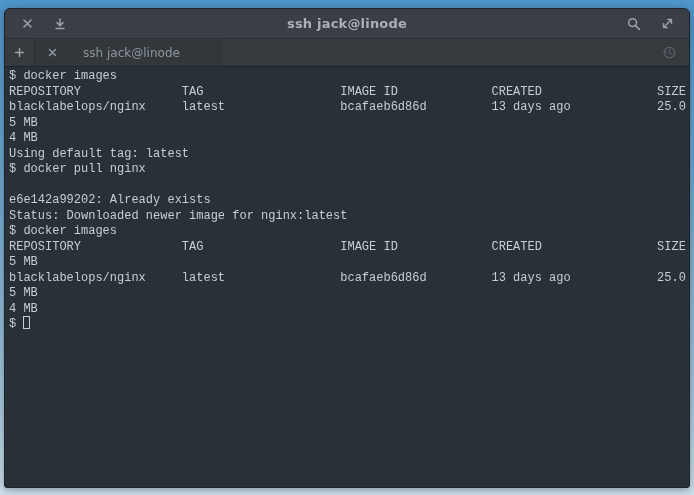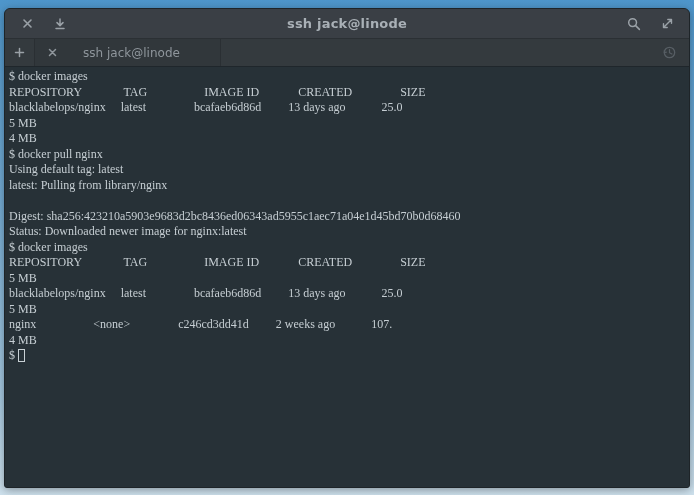--- a/index.html
+++ b/index.html
@@ -65,21 +65,21 @@
   .tab-spacer { flex:1; }
   .history-btn {
     width:36px; background:none; border:none; cursor:pointer;
     display:flex; align-items:center; justify-content:center;
     color:#575e64; margin-right:2px;
   }
 
   
   .terminal {
     flex:1; background:#273137; padding:2px 0 0 4px;
-    font-family:Liberation Serif, serif;
+    font-family:Liberation Mono, monospace;
     font-size:12px; color:#c6ced3; cursor:text; overflow:hidden;
   }
   .term-line { height:15.5px; line-height:15.5px; white-space:pre; }
   .cursor {
     display:inline-block; width:7px; height:13px;
     border:1px solid #c9d1d5; vertical-align:middle; margin-top:-2px;
   }
 </style>
 </head>
 <body>
@@ -140,31 +140,29 @@
       </button>
     </div>
 
     <div class="terminal">
       <div>
           <div class="term-line">$ docker images</div>
           <div class="term-line">REPOSITORY              TAG                   IMAGE ID             CREATED                SIZE</div>
           <div class="term-line">blacklabelops/nginx     latest                bcafaeb6d86d         13 days ago            25.0</div>
           <div class="term-line">5 MB</div>
           <div class="term-line">4 MB</div>
+          <div class="term-line">Using default tag: latest</div>
           <div class="term-line">$ docker pull nginx</div>
-          <div class="term-line">Using default tag: latest</div>
-          <div class="term-line">latest: Pulling from library/nginx</div>
           <div class="term-line"></div>
-          <div class="term-line">Digest: sha256:423210a5903e9683d2bc8436ed06343ad5955c1aec71a04e1d45bd70b0d68460</div>
+          <div class="term-line">e6e142a99202: Already exists</div>
           <div class="term-line">Status: Downloaded newer image for nginx:latest</div>
           <div class="term-line">$ docker images</div>
           <div class="term-line">REPOSITORY              TAG                   IMAGE ID             CREATED                SIZE</div>
           <div class="term-line">5 MB</div>
           <div class="term-line">blacklabelops/nginx     latest                bcafaeb6d86d         13 days ago            25.0</div>
           <div class="term-line">5 MB</div>
-          <div class="term-line">nginx                   &lt;none&gt;                c246cd3dd41d         2 weeks ago            107.</div>
           <div class="term-line">4 MB</div>
         </div>
       <div class="term-line"><span>$ </span><span class="cursor"></span></div>
     </div>
 
   </div>
 </div>
 
 </body></html>

